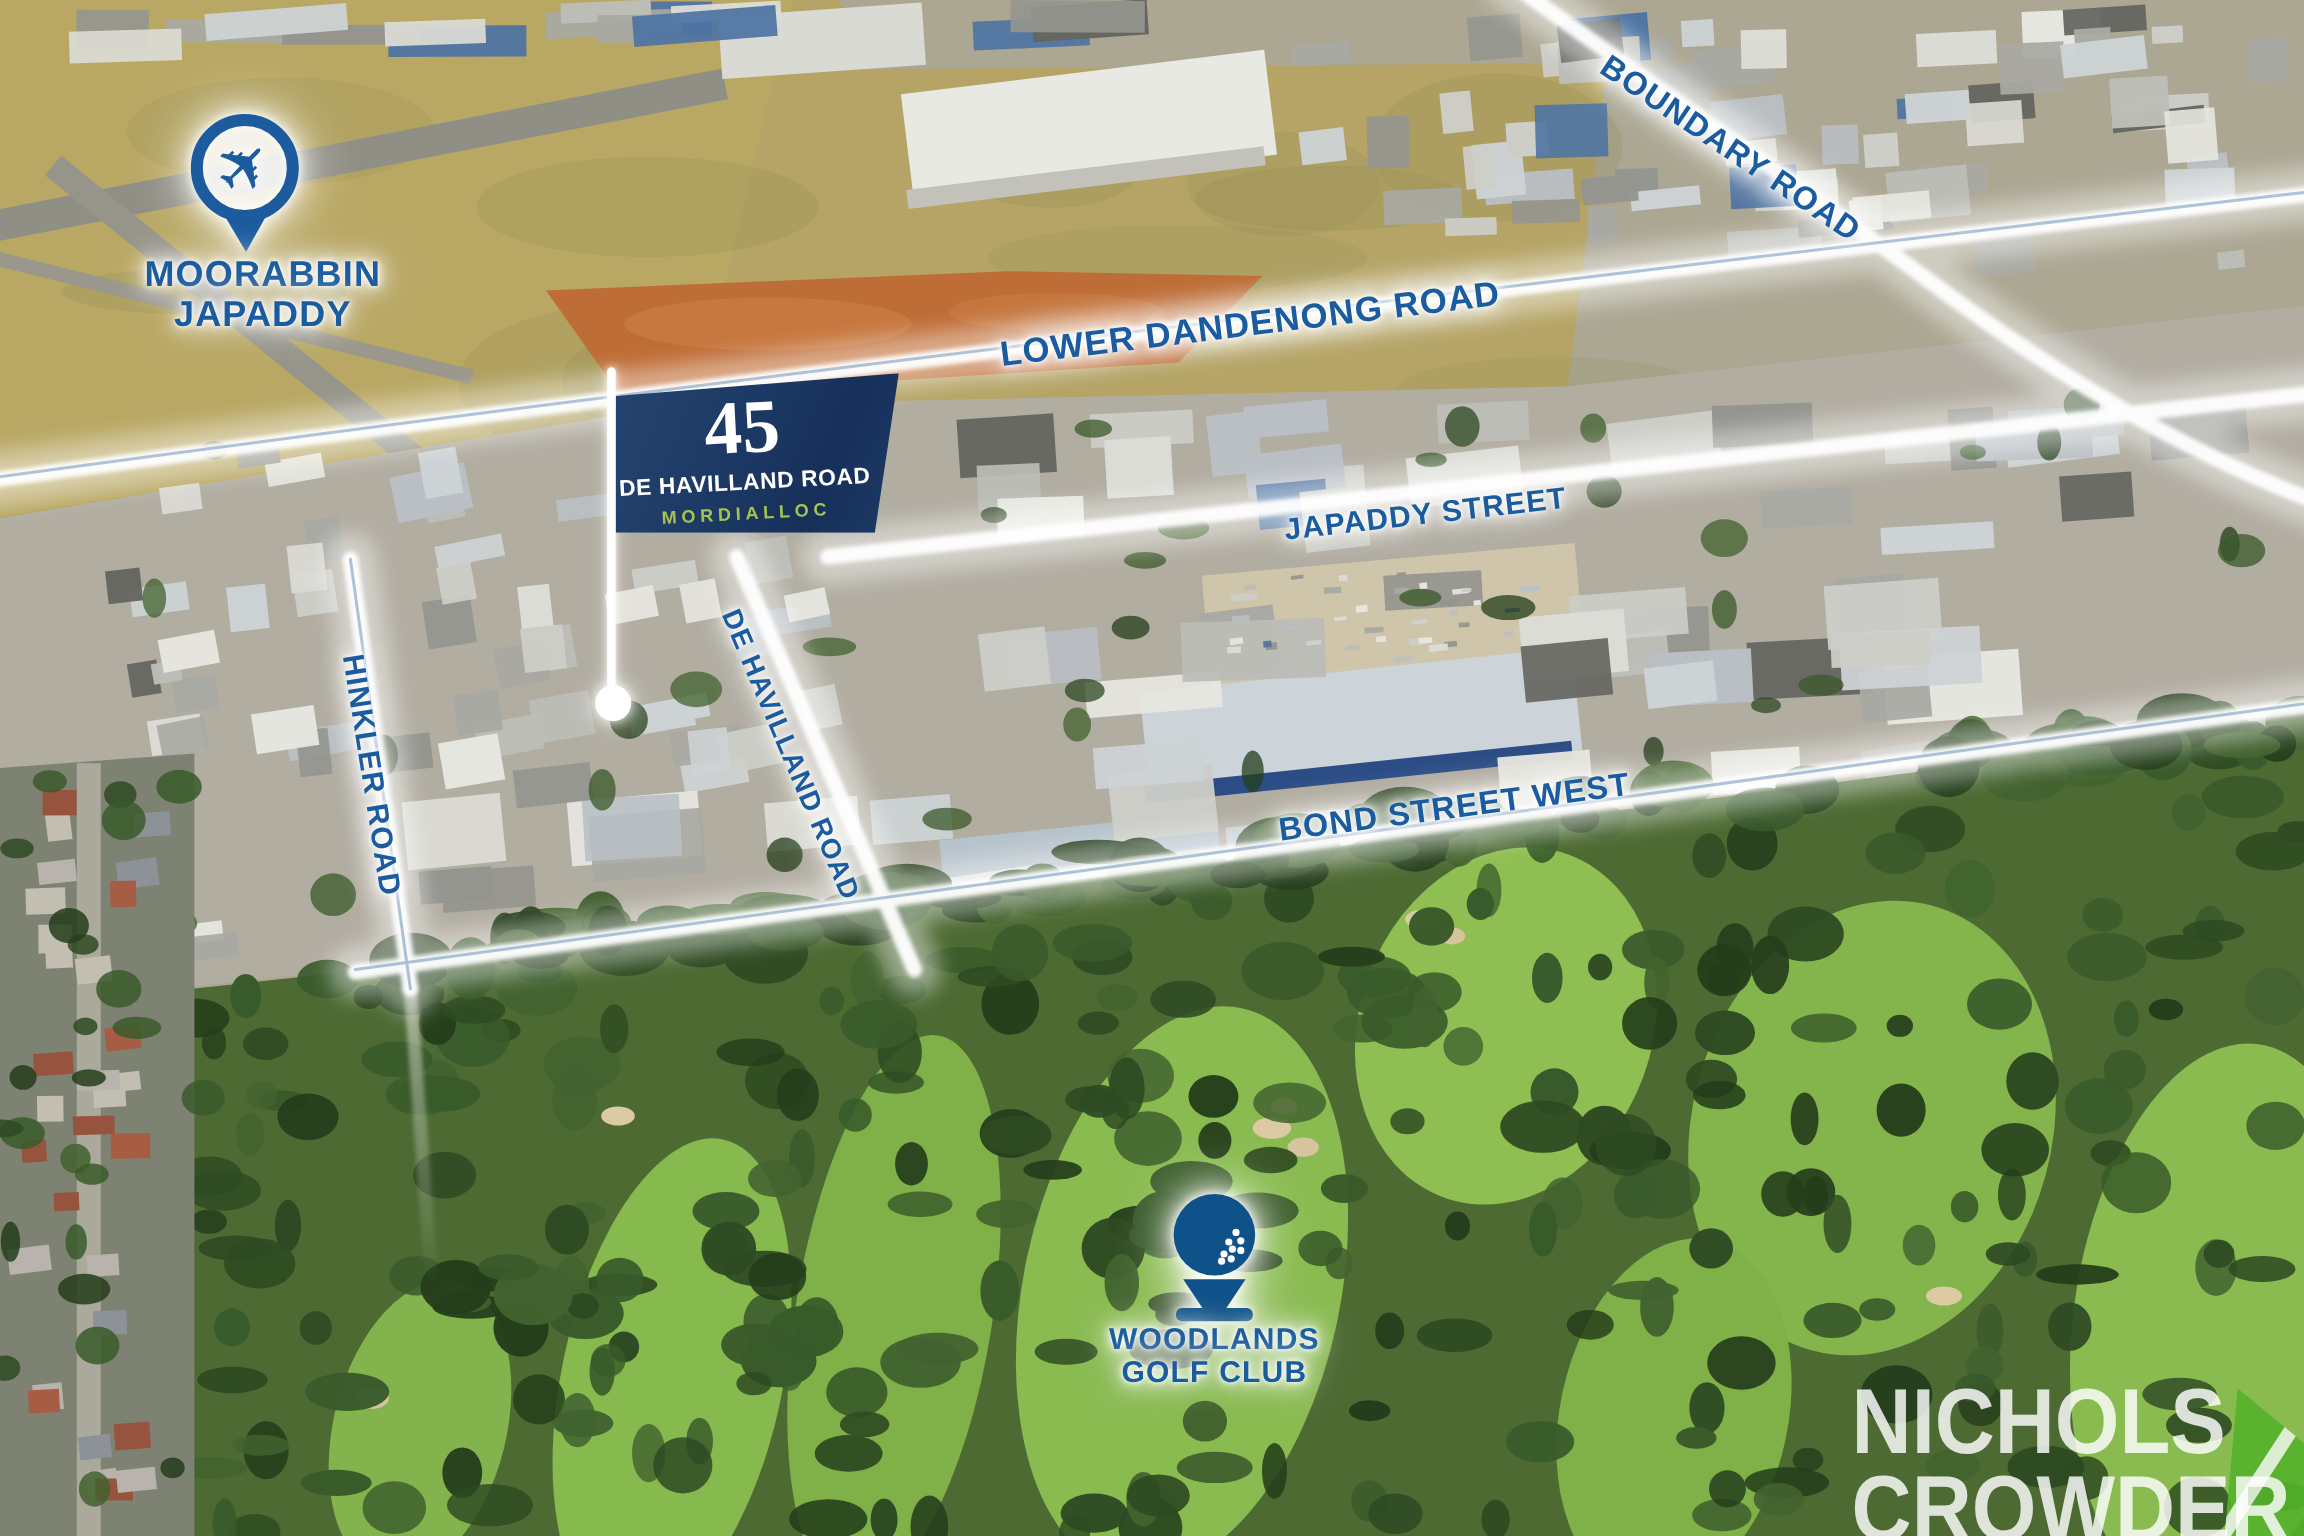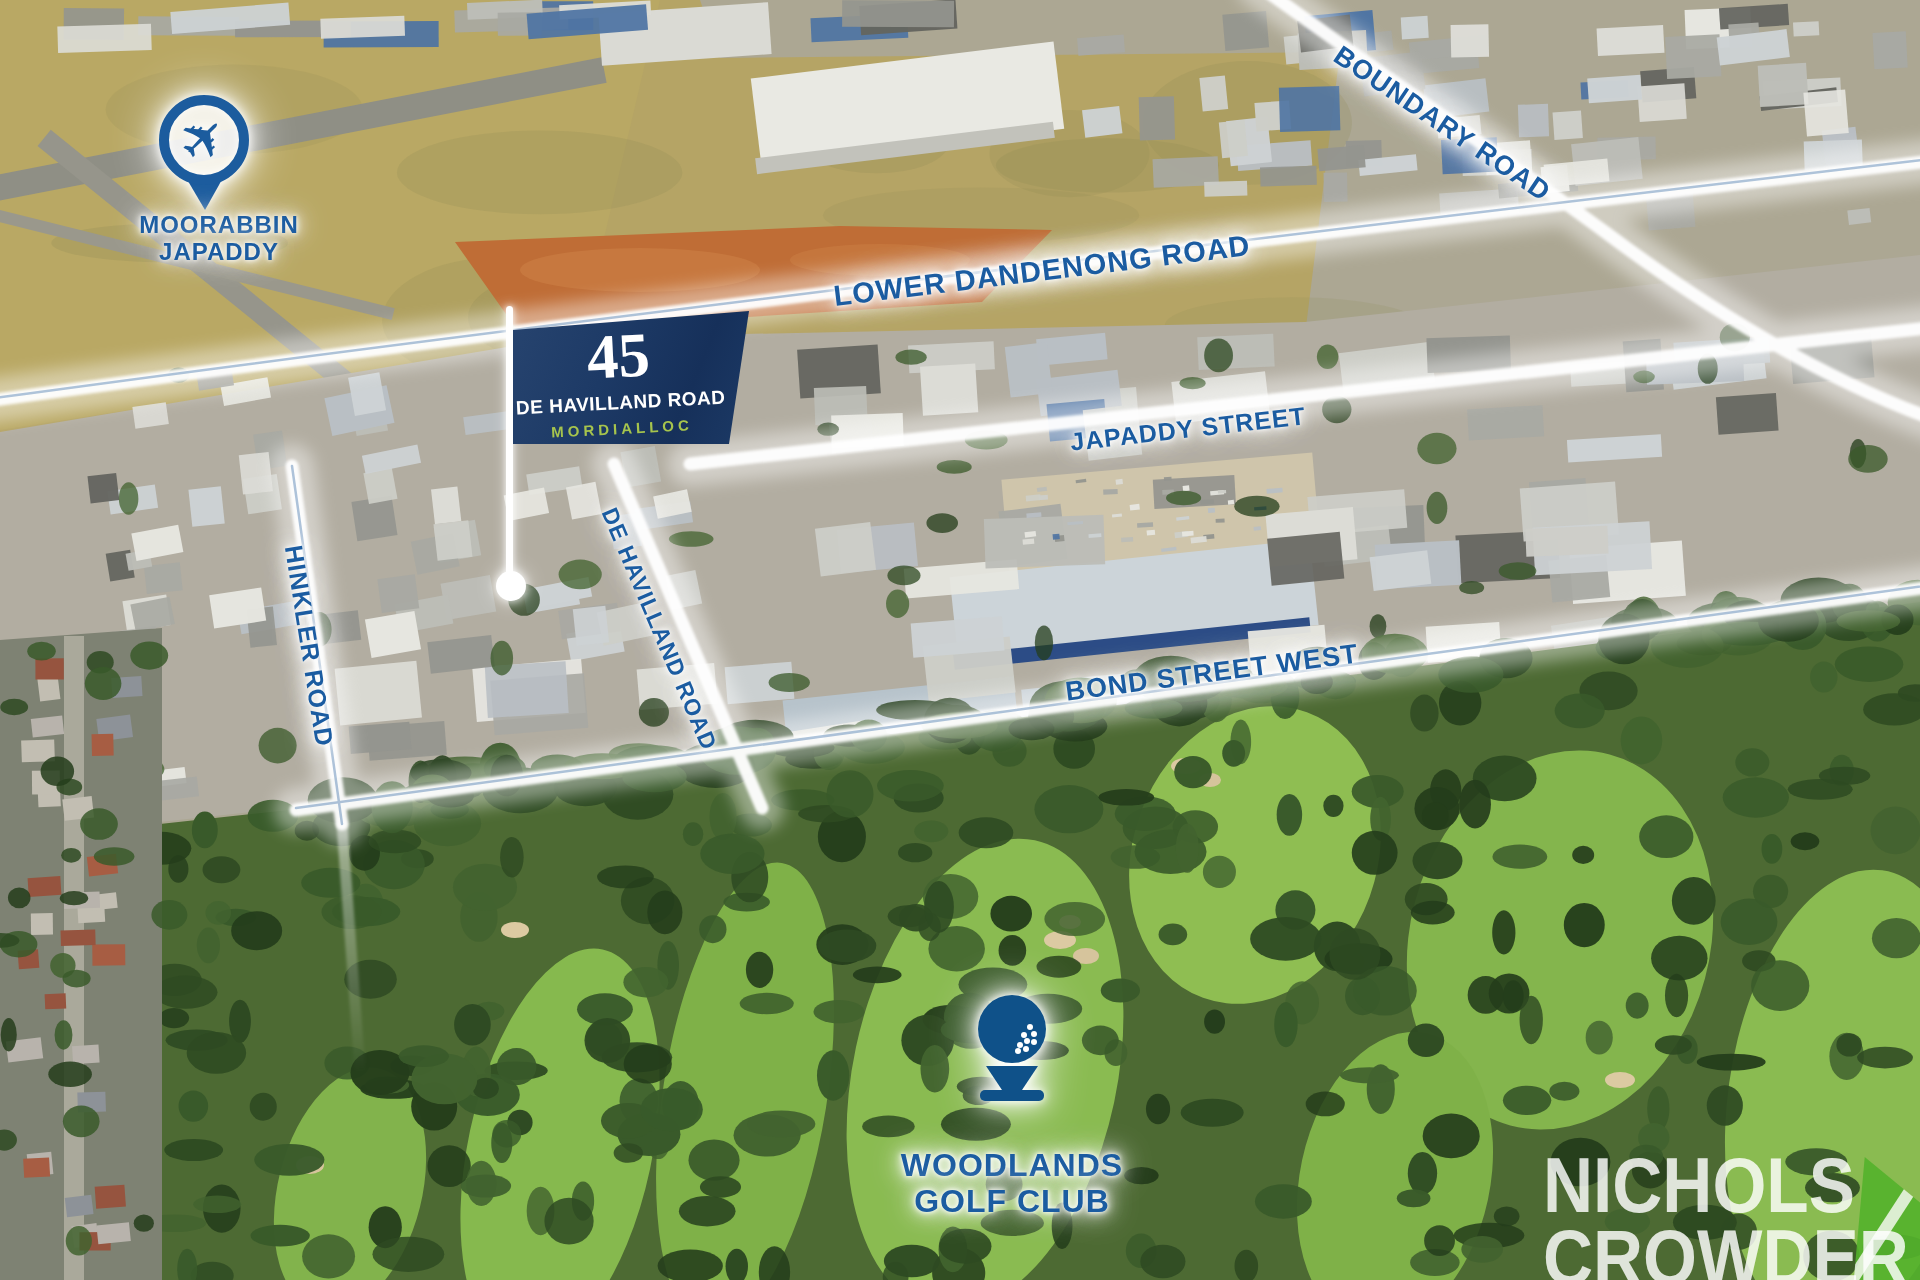--- a/index.html
+++ b/index.html
@@ -857,41 +857,41 @@
         <path d="M 292 466 L 342 824"></path>
       </g>
     </g>
   </svg>
 
   <svg class="pin" style="left:124px;top:52px;" width="160" height="170" viewBox="0 0 160 170">
     <path d="M 61 124 L 100 124 L 81 158 Z" fill="#1c5c9e"></path>
     <circle cx="80" cy="88" r="40" fill="rgba(255,255,255,.22)" stroke-width="10" stroke="#1c5c9e"></circle>
     <text x="80" y="106" font-size="56" text-anchor="middle" transform="rotate(-45 80 88)" fill="#1c5c9e">✈</text>
   </svg>
-  <div class="mlabel" style="left:219px;top:212px;font-size:24px;text-align:center;">
+  <div class="mlabel" style="left:219px;top:212px;font-size:30px;text-align:center;">
     <div>MOORABBIN</div>
     <div>JAPADDY</div>
   </div>
 
   <svg class="pin" style="left:952px;top:988px;" width="120" height="140" viewBox="0 0 120 140">
     <circle cx="60" cy="41" r="34" fill="#0f5189"></circle>
     <g fill="#ffffff">
       <circle cx="68" cy="57" r="3"></circle>
         <circle cx="75" cy="53" r="3"></circle>
         <circle cx="82" cy="46" r="3"></circle>
       <circle cx="72" cy="47" r="3"></circle>
         <circle cx="78" cy="39" r="3"></circle>
         <circle cx="66" cy="63" r="3"></circle>
       <circle cx="74" cy="61" r="3"></circle>
         <circle cx="82" cy="54" r="3"></circle>
     </g>
     <path d="M 34 78 L 86 78 L 70 102 L 50 102 Z" fill="#0f5189"></path>
     <rect x="28" y="102" width="64" height="11" rx="5" fill="#0f5189"></rect>
   </svg>
-  <div class="mlabel" style="left:1012px;top:1148px;font-size:32px;">
+  <div class="mlabel" style="left:1012px;top:1102px;font-size:25px;">
     <div>WOODLANDS</div>
     <div>GOLF CLUB</div>
   </div>
 
   <div class="roadlabel" style="left:1442px;top:124px;font-size:27px;--r:34deg;">BOUNDARY ROAD</div>
   <div class="roadlabel" style="left:1042px;top:271px;font-size:29px;--r:-7deg;">LOWER DANDENONG ROAD</div>
   <div class="roadlabel" style="left:1188px;top:429px;font-size:25px;--r:-6.5deg;">JAPADDY STREET</div>
   <div class="roadlabel" style="left:309px;top:646px;font-size:25px;--r:81deg;">HINKLER ROAD</div>
   <div class="roadlabel" style="left:659px;top:629px;font-size:23px;--r:67deg;">DE HAVILLAND ROAD</div>
   <div class="roadlabel" style="left:1212px;top:673px;font-size:27px;--r:-7.5deg;">BOND STREET WEST</div>

